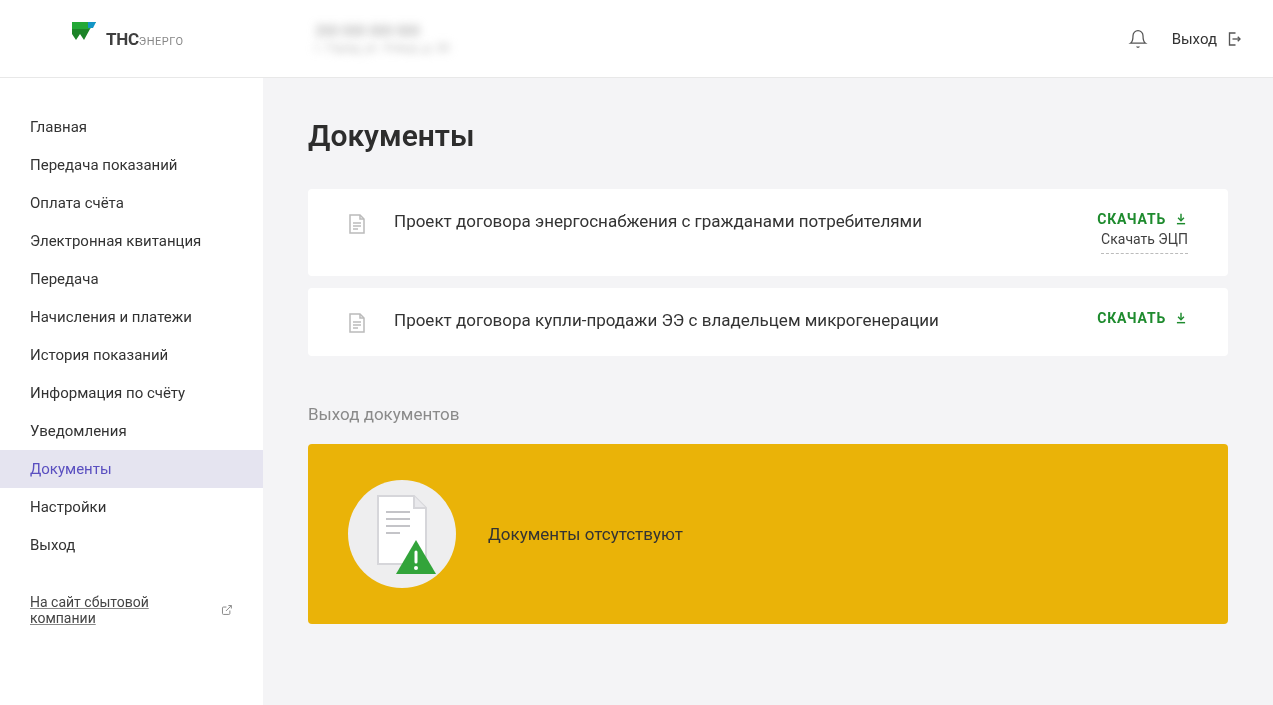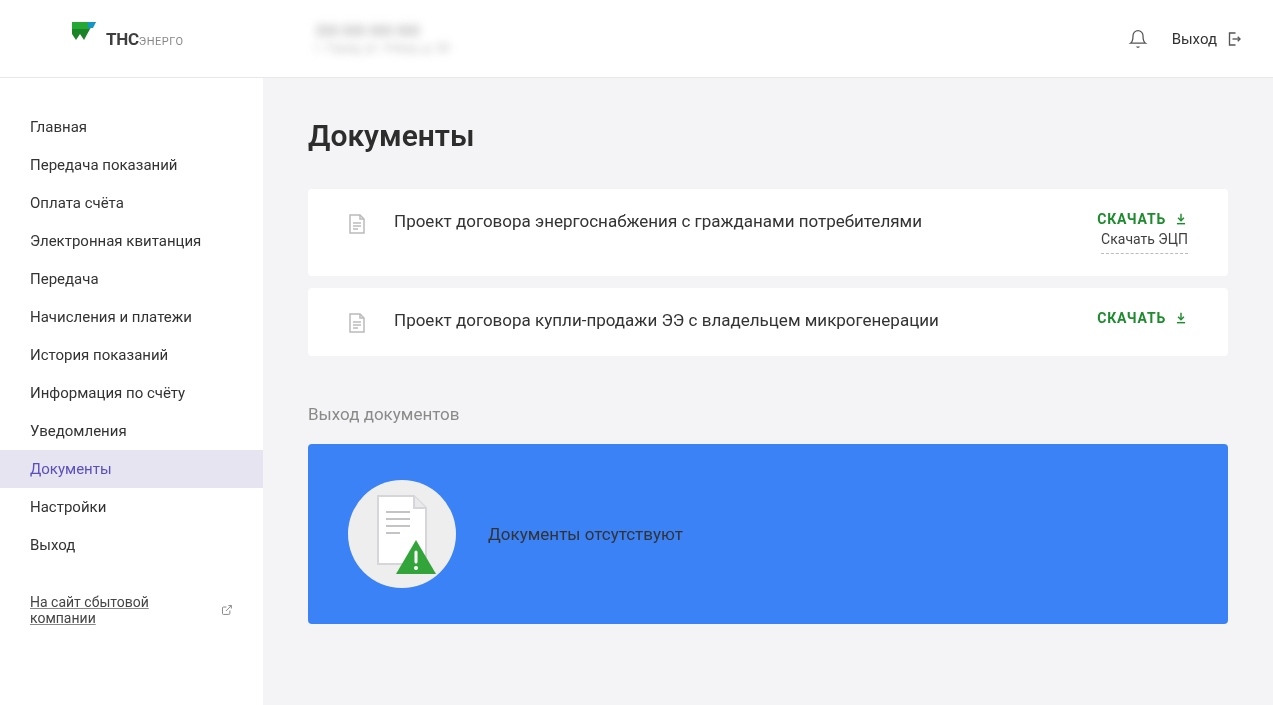--- a/index.html
+++ b/index.html
@@ -170,21 +170,21 @@
       cursor: pointer;
       padding-bottom: 6px;
     }
     .section-label {
       font-size: 17px;
       color: #8a8a8a;
       margin: 48px 0 20px 0;
       font-weight: 400;
     }
     .empty-card {
-      background: #3b82f6;
+      background: #eab308;
       border-radius: 4px;
       padding: 36px 40px;
       display: flex;
       align-items: center;
       gap: 32px;
     }
     .empty-icon-wrap {
       width: 108px;
       height: 108px;
       background: #eeeeef;

